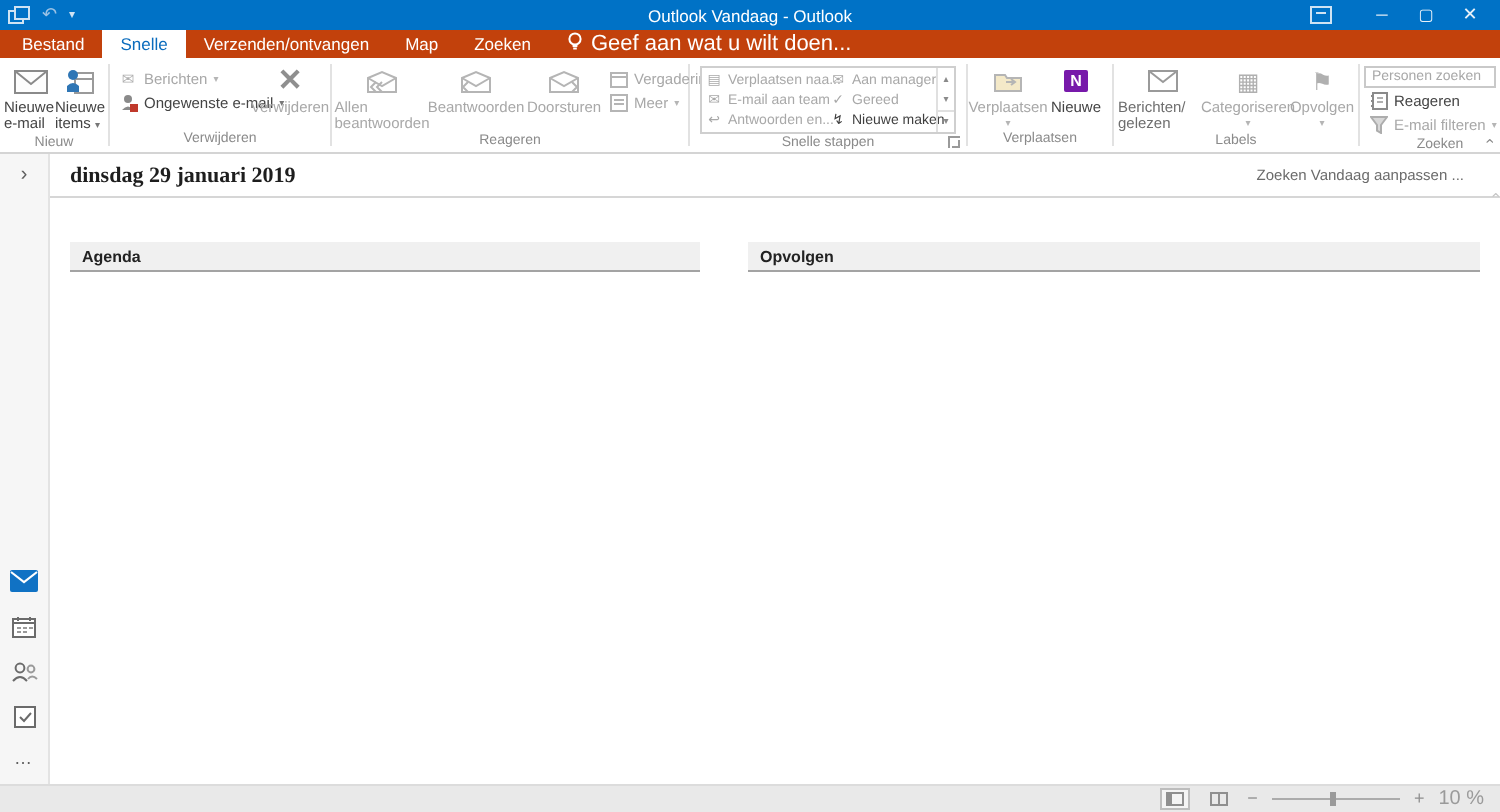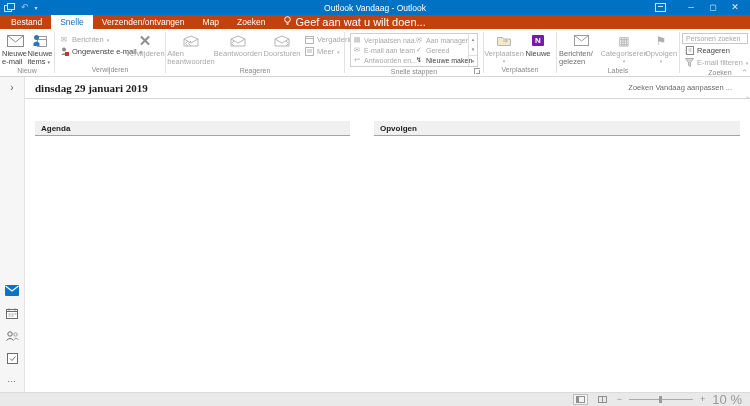--- a/index.html
+++ b/index.html
@@ -96,21 +96,21 @@
   .statusbar { height:14px; background:#e9e9e9; border-top:1px solid #dcdcdc; display:flex; align-items:center; flex:none; padding:0 8px; }
   .sb-right { margin-left:auto; display:flex; align-items:center; gap:7px; }
   .sb-view { width:15px; height:11px; display:flex; align-items:center; justify-content:center; }
   .sb-view.active { border:1px solid #bdbdbd; background:#f4f4f4; }
   .vic-normal { width:9px; height:7px; border:1px solid #8f8f8f; border-left:3px solid #8f8f8f; }
   .vic-reading { width:9px; height:7px; border:1px solid #8f8f8f; position:relative; }
   .vic-reading::after { content:""; position:absolute; left:3px; top:0; bottom:0; border-left:1px solid #8f8f8f; }
   .sb-minus, .sb-plus { color:#8f8f8f; font-size:9px; line-height:9px; }
   .sb-track { width:64px; height:1px; background:#ababab; position:relative; }
   .sb-thumb { position:absolute; left:46%; top:-3px; width:3px; height:7px; background:#9a9a9a; }
-  .sb-zoom { font-size:13px; color:#9a9a9a; min-width:18px; }
+  .sb-zoom { font-size:10px; color:#9a9a9a; min-width:18px; }
 </style>
 </head>
 <body>
 
 <div class="app">
 
   <div class="titlebar">
     <div class="qat">
       <span>
         <svg width="11" height="10" viewBox="0 0 11 10">

